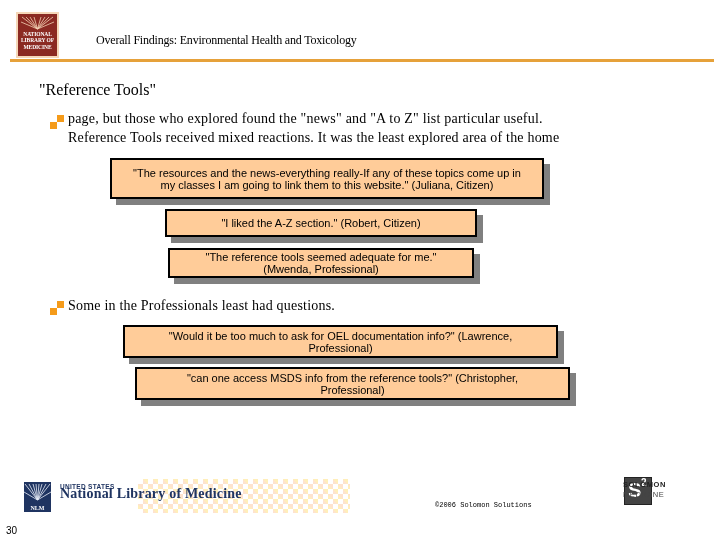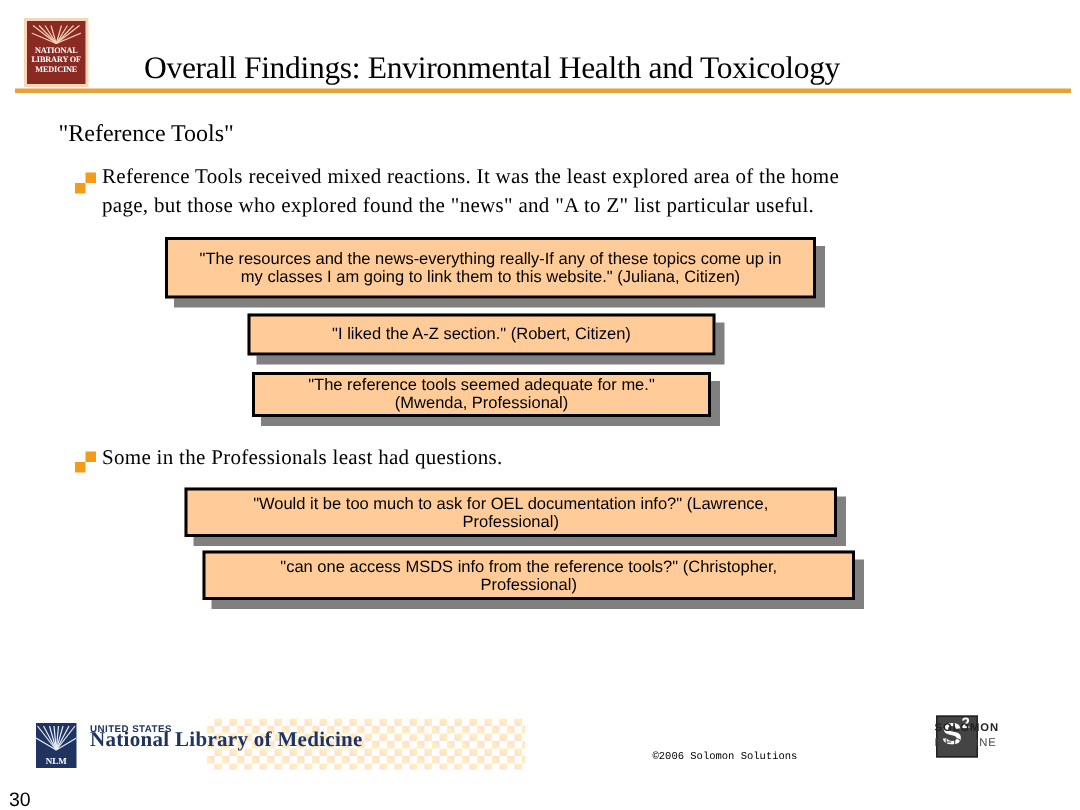--- a/index.html
+++ b/index.html
@@ -20,21 +20,21 @@
     .nlm-logo-inner .book {
       position: absolute; left: 3px; top: 2px; width: 33px; height: 14px;
     }
     .nlm-logo-inner .txt {
       position: absolute; left: 0; right: 0; top: 17px;
       font-family: "Liberation Serif", serif; font-size: 5.5px; line-height: 6.3px;
       color: #fff; text-align: center; font-weight: bold; letter-spacing: -0.1px;
     }
 
     .title {
-      left: 96px; top: 33px; font-size: 21px; white-space: nowrap;
+      left: 96px; top: 33px; font-size: 12px; white-space: nowrap;
       font-family: "Liberation Serif", serif; letter-spacing: -0.2px;
     }
     .rule {
       left: 10px; top: 59px; width: 704px; height: 3px; background: #e6a13a;
     }
 
     .section-heading {
       left: 39px; top: 81px; font-size: 16px; white-space: nowrap;
     }
 
@@ -90,21 +90,21 @@
     .sol-logo span {
       position: absolute; color: #fff; font-family: "Liberation Sans", sans-serif; font-weight: bold;
     }
     .sol-name {
       left: 623px; top: 480px; font-family: "Liberation Sans", sans-serif; font-size: 7.5px; line-height: 10px;
       letter-spacing: 0.6px; white-space: nowrap;
     }
     .sol-name .l1 { font-weight: bold; color: #222; }
     .sol-name .l2 { color: #444; }
     .page-num {
-      left: 6px; top: 525px; font-family: "Liberation Sans", sans-serif; font-size: 13px;
+      left: 6px; top: 525px; font-family: "Liberation Sans", sans-serif; font-size: 10px;
     }
   </style>
 </head>
 <body>
 
 <div class="abs nlm-logo">
   <div class="nlm-logo-inner">
     <svg class="book" viewBox="0 0 33 14">
       <g stroke="#f3d2b4" stroke-width="0.8" fill="none">
         <line x1="16.5" y1="13" x2="1" y2="1"></line>
@@ -130,22 +130,22 @@
 <div class="abs title">Overall Findings: Environmental Health and Toxicology</div>
 <div class="abs rule"></div>
 
 <div class="abs section-heading">"Reference Tools"</div>
 
 <div class="abs bullet" style="left:50px; top:115px;">
   <div class="b1"></div>
     <div class="b2"></div>
 </div>
 <div class="abs para" style="left:68px; top:109px; width:570px;">
+  <div style="white-space:nowrap;">page, but those who explored found the "news" and "A to Z" list particular useful.</div>
   <div style="white-space:nowrap;">Reference Tools received mixed reactions.  It was the least explored area of the home</div>
-  <div style="white-space:nowrap;">page, but those who explored found the "news" and "A to Z" list particular useful.</div>
 </div>
 
 <div class="abs quote" style="left:110px; top:158px; width:434px; height:41px;">
   <div>
     <div>"The resources and the news-everything really-If any of these topics come up in</div>
     <div>my classes I am going to link them to this website." (Juliana, Citizen)</div>
   </div>
 </div>
 
 <div class="abs quote" style="left:165px; top:209px; width:312px; height:28px;">

